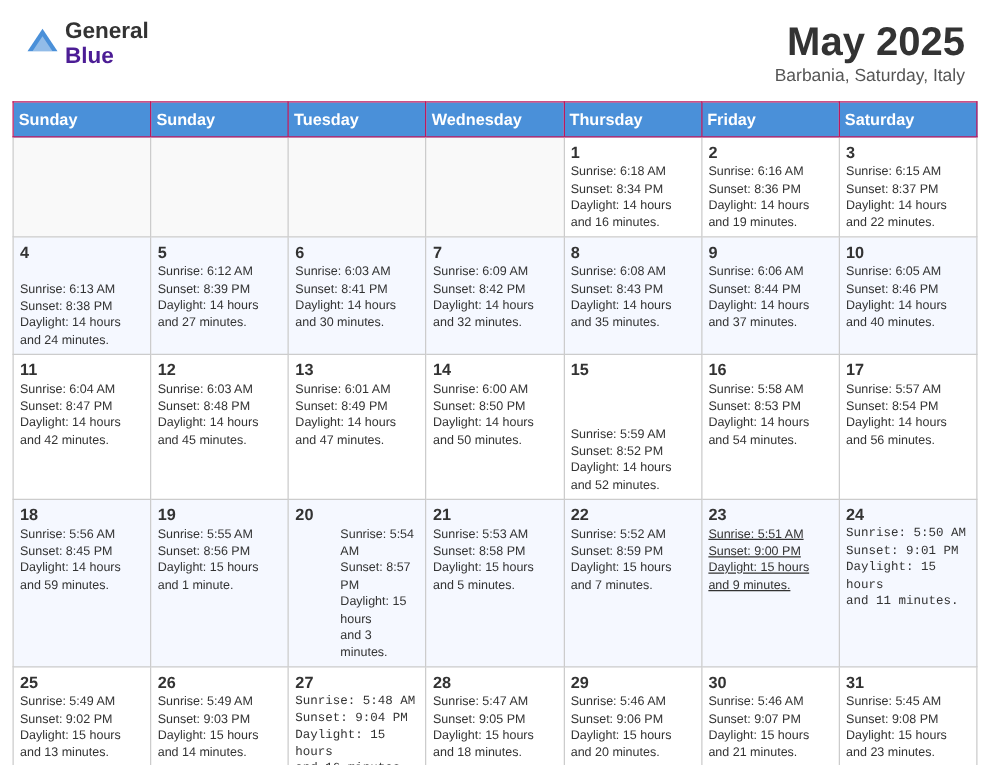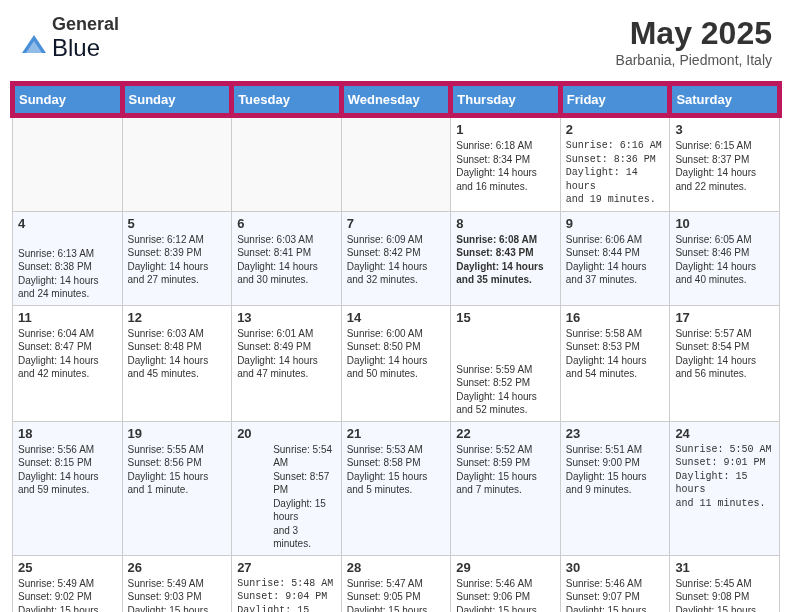--- a/index.html
+++ b/index.html
@@ -12,36 +12,36 @@
     }
     .header {
       display: flex;
       justify-content: space-between;
       align-items: flex-start;
       margin-bottom: 8px;
       padding: 5px 10px;
     }
     .logo {
       display: flex;
-      align-items: flex-end;
+      align-items: center;
     }
     .logo-text {
       display: flex;
       flex-direction: column;
       line-height: 1.1;
     }
     .logo-general {
       font-size: 18px;
       font-weight: bold;
       color: #333;
     }
     .logo-blue {
-      font-size: 24px;
-      font-weight: normal;
-      color: #0f172a;
+      font-size: 18px;
+      font-weight: bold;
+      color: #4c1d95;
     }
     .logo-icon {
       width: 28px;
       height: 28px;
       margin-right: 4px;
     }
     .title-block {
       text-align: right;
     }
     .month-title {
@@ -58,21 +58,21 @@
       border-collapse: collapse;
       border: 1px solid #ccc;
     }
     .calendar th {
       background-color: #4a90d9;
       color: #fff;
       font-size: 13px;
       font-weight: bold;
       padding: 6px 4px;
       text-align: left;
-      border: 5px solid #be185d;
+      border: 1px solid #be185d;
     }
     .calendar td {
       width: calc(100%/7);
       vertical-align: top;
       padding: 4px 5px;
       font-size: 10.5px;
       border: 1px solid #ccc;
       background: #fff;
       min-height: 80px;
       height: 80px;
@@ -107,21 +107,21 @@
       <polygon points="14,2 26,20 2,20" fill="#4a90d9"></polygon>
       <polygon points="14,8 22,20 6,20" fill="#fff" opacity="0.4"></polygon>
     </svg>
     <div class="logo-text">
       <span class="logo-general">General</span>
       <span class="logo-blue">Blue</span>
     </div>
   </div>
   <div class="title-block">
     <div class="month-title">May 2025</div>
-    <div class="subtitle">Barbania, Piedmont, Italy</div>
+    <div class="subtitle">Barbania, Saturday, Italy</div>
   </div>
 </div>
 
 <table class="calendar">
   <thead>
     <tr>
     <th>Sunday</th>
         <th>Sunday</th>
         <th>Tuesday</th>
         <th>Wednesday</th>
@@ -138,21 +138,21 @@
         <td class="empty"></td>
         <td>
           <span class="day-num">1</span>
           <div class="day-info" style="white-space: pre-line;">Sunrise: 6:18 AM
 Sunset: 8:34 PM
 Daylight: 14 hours
 and 16 minutes.</div>
         </td>
         <td>
           <span class="day-num">2</span>
-          <div class="day-info" style="white-space: pre-line; font-family: Liberation Mono, monospace;">Sunrise: 6:16 AM
+          <div class="day-info" style="white-space: pre-line;">Sunrise: 6:16 AM
 Sunset: 8:36 PM
 Daylight: 14 hours
 and 19 minutes.</div>
         </td>
         <td>
           <span class="day-num">3</span>
           <div class="day-info" style="white-space: pre-line;">Sunrise: 6:15 AM
 Sunset: 8:37 PM
 Daylight: 14 hours
 and 22 minutes.</div>
@@ -182,21 +182,21 @@
         </td>
         <td>
           <span class="day-num">7</span>
           <div class="day-info" style="white-space: pre-line;">Sunrise: 6:09 AM
 Sunset: 8:42 PM
 Daylight: 14 hours
 and 32 minutes.</div>
         </td>
         <td>
           <span class="day-num">8</span>
-          <div class="day-info" style="white-space: pre-line; font-weight: bold;">Sunrise: 6:08 AM
+          <div class="day-info" style="white-space: pre-line;">Sunrise: 6:08 AM
 Sunset: 8:43 PM
 Daylight: 14 hours
 and 35 minutes.</div>
         </td>
         <td>
           <span class="day-num">9</span>
           <div class="day-info" style="white-space: pre-line;">Sunrise: 6:06 AM
 Sunset: 8:44 PM
 Daylight: 14 hours
 and 37 minutes.</div>
@@ -257,21 +257,21 @@
           <div class="day-info" style="white-space: pre-line;">Sunrise: 5:57 AM
 Sunset: 8:54 PM
 Daylight: 14 hours
 and 56 minutes.</div>
         </td>
       </tr>
       <tr class="row-even">
         <td>
           <span class="day-num">18</span>
           <div class="day-info" style="white-space: pre-line;">Sunrise: 5:56 AM
-Sunset: 8:15 PM
+Sunset: 8:45 PM
 Daylight: 14 hours
 and 59 minutes.</div>
         </td>
         <td>
           <span class="day-num">19</span>
           <div class="day-info" style="white-space: pre-line;">Sunrise: 5:55 AM
 Sunset: 8:56 PM
 Daylight: 15 hours
 and 1 minute.</div>
         </td>
@@ -291,21 +291,21 @@
         </td>
         <td>
           <span class="day-num">22</span>
           <div class="day-info" style="white-space: pre-line;">Sunrise: 5:52 AM
 Sunset: 8:59 PM
 Daylight: 15 hours
 and 7 minutes.</div>
         </td>
         <td>
           <span class="day-num">23</span>
-          <div class="day-info" style="white-space: pre-line;">Sunrise: 5:51 AM
+          <div class="day-info" style="white-space: pre-line; text-decoration: underline;">Sunrise: 5:51 AM
 Sunset: 9:00 PM
 Daylight: 15 hours
 and 9 minutes.</div>
         </td>
         <td>
           <span class="day-num">24</span>
           <div class="day-info" style="white-space: pre-line; font-family: Liberation Mono, monospace;">Sunrise: 5:50 AM
 Sunset: 9:01 PM
 Daylight: 15 hours
 and 11 minutes.</div>

